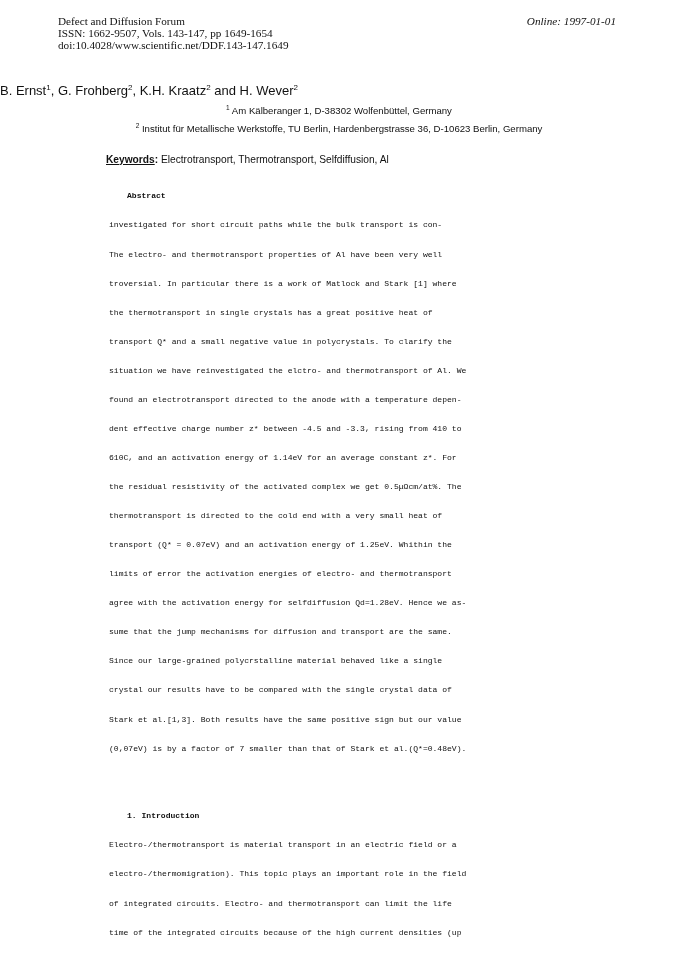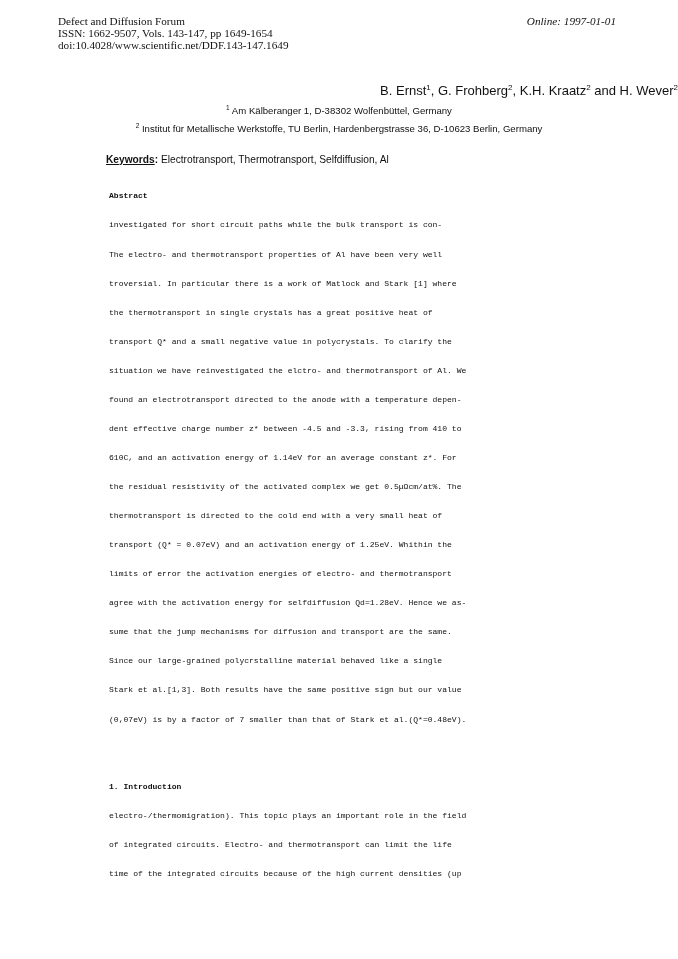--- a/index.html
+++ b/index.html
@@ -2,29 +2,29 @@
 <html><head>
   <meta charset="utf-8">
   <style>
     html, body { margin: 0; padding: 0; background: #ffffff; }
     body { width: 678px; height: 959px; position: relative; overflow: hidden; color: #111; }
     .hdr { position: absolute; left: 58px; top: 15px; font-family: "Liberation Serif", serif; font-size: 11.2px; line-height: 12px; color: #111; }
     .hdr div { white-space: nowrap; }
     .online { position: absolute; right: 62px; top: 15px; font-family: Liberation Serif, serif; font-style: italic; font-size: 11.2px; line-height: 12px; }
     .title-clip { position: absolute; left: 100px; top: 62px; width: 480px; height: 5px; overflow: hidden; text-align: center; }
     .title-clip span { display: inline-block; font-family: "Liberation Sans", sans-serif; font-weight: bold; font-size: 13px; line-height: 13px; margin-top: -8px; color: #222; }
-    .authors { position: absolute; left: 0; width: 678px; top: 83px; text-align: right; font-family: "Liberation Sans", sans-serif; font-size: 13px; line-height: 15px; }
+    .authors { position: absolute; left: 0; width: 678px; top: 83px; text-align: left; font-family: "Liberation Sans", sans-serif; font-size: 13px; line-height: 15px; }
     .authors sup { font-size: 8px; vertical-align: super; line-height: 0; }
     .aff1 { position: absolute; left: 0; width: 678px; top: 105px; text-align: center; font-family: "Liberation Sans", sans-serif; font-size: 9.6px; line-height: 11px; }
     .aff2 { position: absolute; left: 0; width: 678px; top: 123px; text-align: center; font-family: "Liberation Sans", sans-serif; font-size: 9.6px; line-height: 11px; }
     .aff1 sup, .aff2 sup { font-size: 6.5px; vertical-align: super; line-height: 0; }
     .keywords { position: absolute; left: 106px; top: 146px; font-family: "Liberation Sans", sans-serif; font-size: 10.2px; line-height: 12px; white-space: nowrap; margin-top: 8px; }
     .keywords b { text-decoration: underline; font-weight: bold; }
     .body { position: absolute; left: 109px; top: 172px; width: 470px; font-family: "Liberation Mono", monospace; font-size: 8.05px; line-height: 9.68px; white-space: pre; color: #111; }
-    .body .sect { font-weight: bold; }
+    .body .sect { font-weight: bold; margin-left: 18px; }
     .body .gap { height: 9.68px; }
     .body div { white-space: pre; }
   </style>
 </head>
 <body>
 
 <div class="hdr">
   <div>Defect and Diffusion Forum</div>
   <div>ISSN: 1662-9507, Vols. 143-147, pp 1649-1654</div>
   <div>doi:10.4028/www.scientific.net/DDF.143-147.1649</div>
@@ -53,25 +53,27 @@
   <div>found an electrotransport directed to the anode with a temperature depen-</div>
   <div>dent effective charge number z* between -4.5 and -3.3, rising from 410 to</div>
   <div>610C, and an activation energy of 1.14eV for an average constant z*. For</div>
   <div>the residual resistivity of the activated complex we get 0.5µΩcm/at%. The</div>
   <div>thermotransport is directed to the cold end with a very small heat of</div>
   <div>transport (Q* = 0.07eV) and an activation energy of 1.25eV. Whithin the</div>
   <div>limits of error the activation energies of electro- and thermotransport</div>
   <div>agree with the activation energy for selfdiffusion Qd=1.28eV. Hence we as-</div>
   <div>sume that the jump mechanisms for diffusion and transport are the same.</div>
   <div>Since our large-grained polycrstalline material behaved like a single</div>
+  <div>crystal our results have to be compared with the single crystal data of</div>
   <div>Stark et al.[1,3]. Both results have the same positive sign but our value</div>
   <div>(0,07eV) is by a factor of 7 smaller than that of Stark et al.(Q*=0.48eV).</div>
   <div class="gap"></div>
 
   <div class="sect">1. Introduction</div>
+  <div>Electro-/thermotransport is material transport in an electric field or a</div>
   <div>electro-/thermomigration). This topic plays an important role in the field</div>
   <div>of integrated circuits. Electro- and thermotransport can limit the life</div>
   <div>time of the integrated circuits because of the high current densities (up</div>
   
   
   
   
   
   
   

